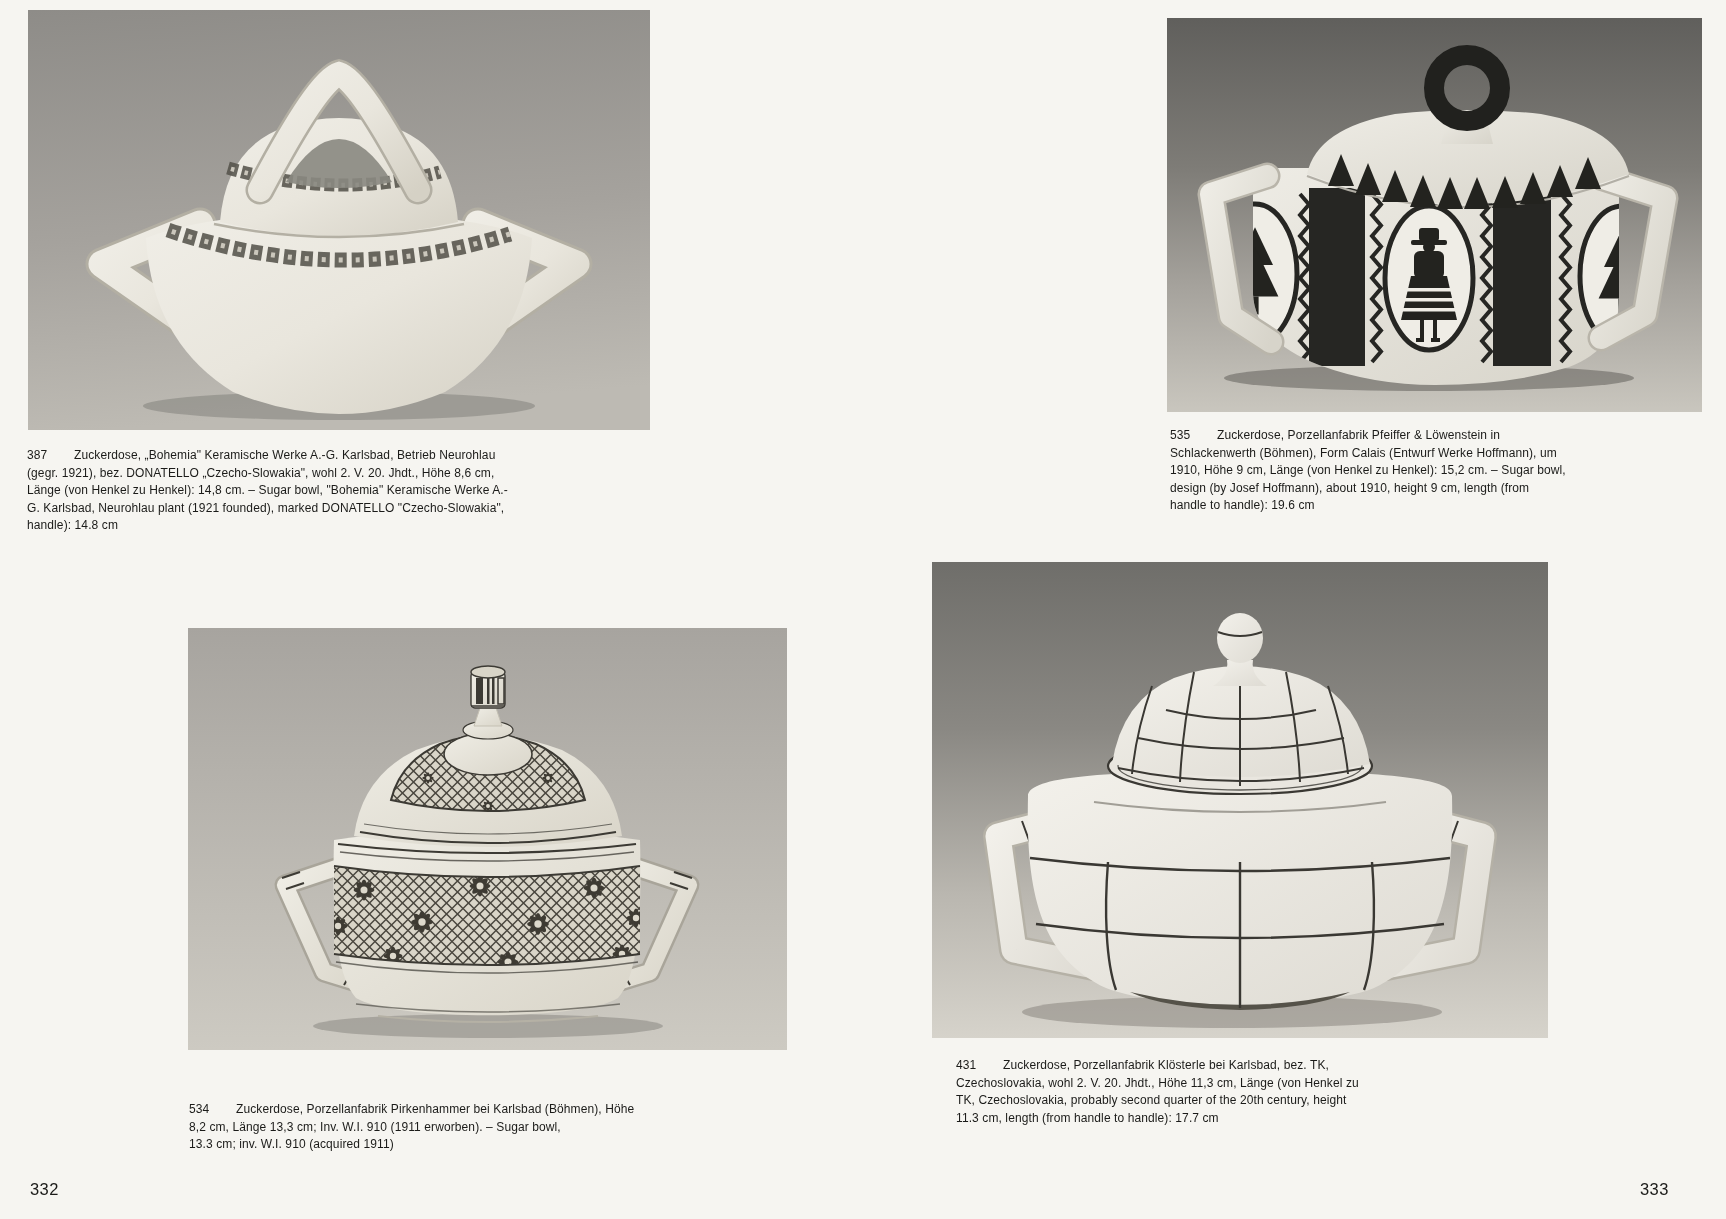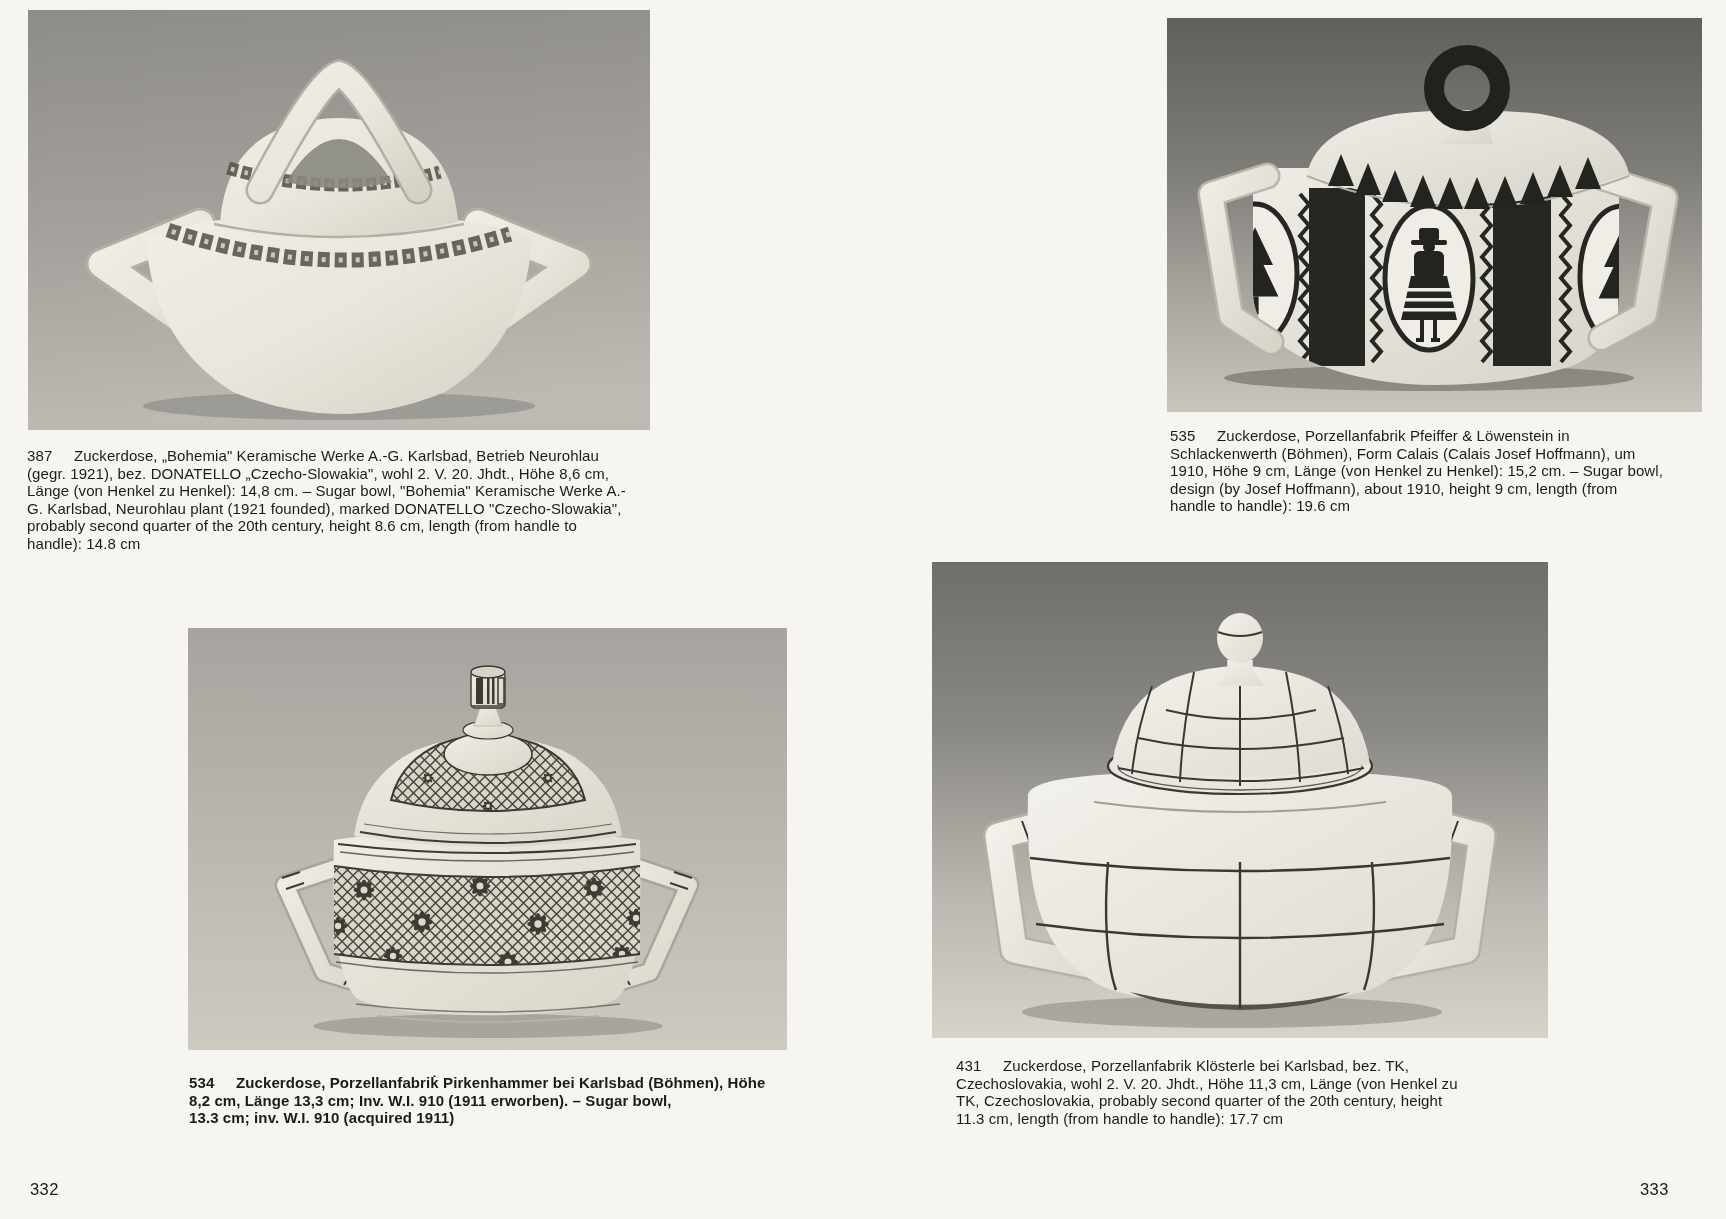--- a/index.html
+++ b/index.html
@@ -7,21 +7,21 @@
   #page{
     position:relative;
     width:1726px;height:1219px;
     background:#f6f5f1;
     overflow:hidden;
     font-family:"Liberation Sans","DejaVu Sans",sans-serif;
     color:#1b1b19;
   }
   .photo{position:absolute;margin:0;padding:0;line-height:0;}
   .photo svg{display:block;}
-  .caption{position:absolute;font-size:15px;line-height:17.6px;letter-spacing:0.1px;}
+  .caption{position:absolute;font-size:12px;line-height:17.6px;letter-spacing:0.1px;}
   .cap-line{white-space:pre;}
   .cap-num{display:inline-block;min-width:47px;}
   .pageno{position:absolute;font-size:16.5px;letter-spacing:0.4px;}
   #pageno-right{text-align:left;width:66px;}
 </style>
 </head>
 <body>
 
 <div id="page">
 
@@ -287,33 +287,32 @@
         <path d="M 286 70 Q 308 78 330 70" stroke="#3a3833" stroke-width="2" fill="none"></path>
       </g>
     </svg>
   </figure>
 
   <div class="caption" style="left:27px;top:447px;">
     <div class="cap-line"><span class="cap-num">387</span><span>Zuckerdose, „Bohemia" Keramische Werke A.-G. Karlsbad, Betrieb Neurohlau</span></div>
     <div class="cap-line">(gegr. 1921), bez. DONATELLO „Czecho-Slowakia", wohl 2. V. 20. Jhdt., Höhe 8,6 cm,</div>
     <div class="cap-line">Länge (von Henkel zu Henkel): 14,8 cm. – Sugar bowl, "Bohemia" Keramische Werke A.-</div>
     <div class="cap-line">G. Karlsbad, Neurohlau plant (1921 founded), marked DONATELLO "Czecho-Slowakia",</div>
-    <div class="cap-line">probably second quarter of the 20th century, height 8.6 cm, length (from handle to</div>
     <div class="cap-line">handle): 14.8 cm</div>
   </div>
 
   <div class="caption" style="left:1170px;top:427px;">
     <div class="cap-line"><span class="cap-num">535</span><span>Zuckerdose, Porzellanfabrik Pfeiffer &amp; Löwenstein in</span></div>
-    <div class="cap-line">Schlackenwerth (Böhmen), Form Calais (Calais Josef Hoffmann), um</div>
+    <div class="cap-line">Schlackenwerth (Böhmen), Form Calais (Entwurf Werke Hoffmann), um</div>
     <div class="cap-line">1910, Höhe 9 cm, Länge (von Henkel zu Henkel): 15,2 cm. – Sugar bowl,</div>
     <div class="cap-line">design (by Josef Hoffmann), about 1910, height 9 cm, length (from</div>
     <div class="cap-line">handle to handle): 19.6 cm</div>
   </div>
 
-  <div class="caption" style="left:189px;top:1074px;font-weight:bold;">
+  <div class="caption" style="left:189px;top:1101px;">
     <div class="cap-line"><span class="cap-num">534</span><span>Zuckerdose, Porzellanfabrik̇ Pirkenhammer bei Karlsbad (Böhmen), Höhe</span></div>
     <div class="cap-line">8,2 cm, Länge 13,3 cm; Inv. W.I. 910 (1911 erworben). – Sugar bowl,</div>
     <div class="cap-line">13.3 cm; inv. W.I. 910 (acquired 1911)</div>
   </div>
 
   <div class="caption" style="left:956px;top:1057px;">
     <div class="cap-line"><span class="cap-num">431</span><span>Zuckerdose, Porzellanfabrik Klösterle bei Karlsbad, bez. TK,</span></div>
     <div class="cap-line">Czechoslovakia, wohl 2. V. 20. Jhdt., Höhe 11,3 cm, Länge (von Henkel zu</div>
     <div class="cap-line">TK, Czechoslovakia, probably second quarter of the 20th century, height</div>
     <div class="cap-line">11.3 cm, length (from handle to handle): 17.7 cm</div>

